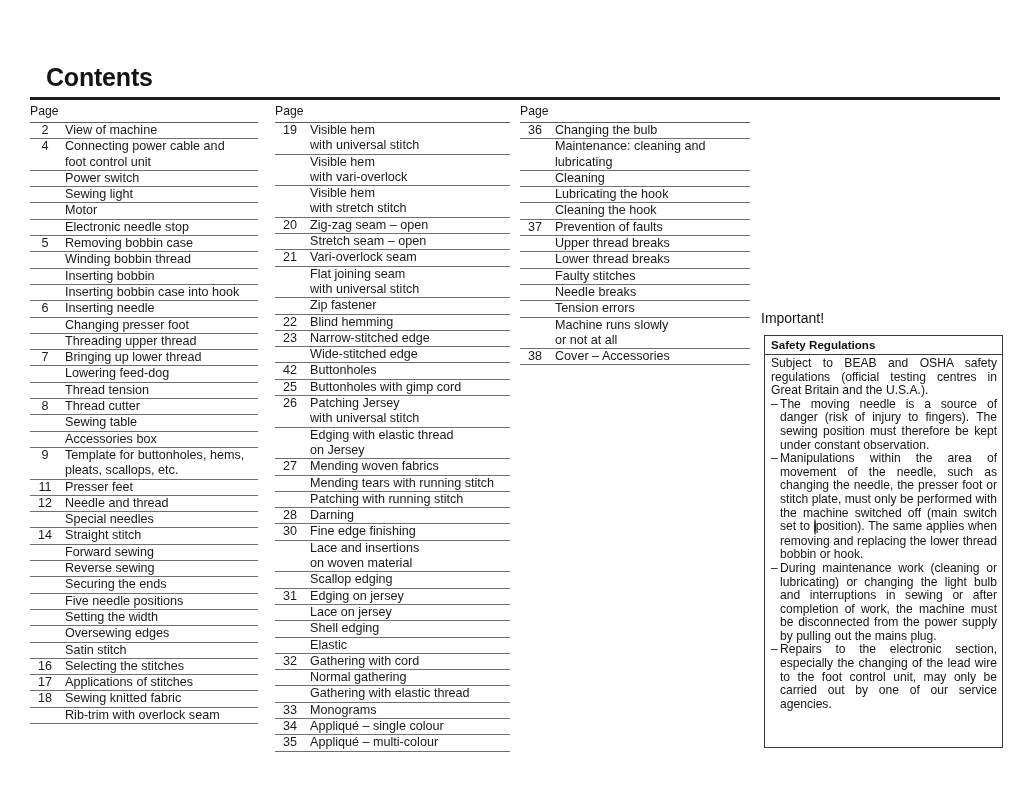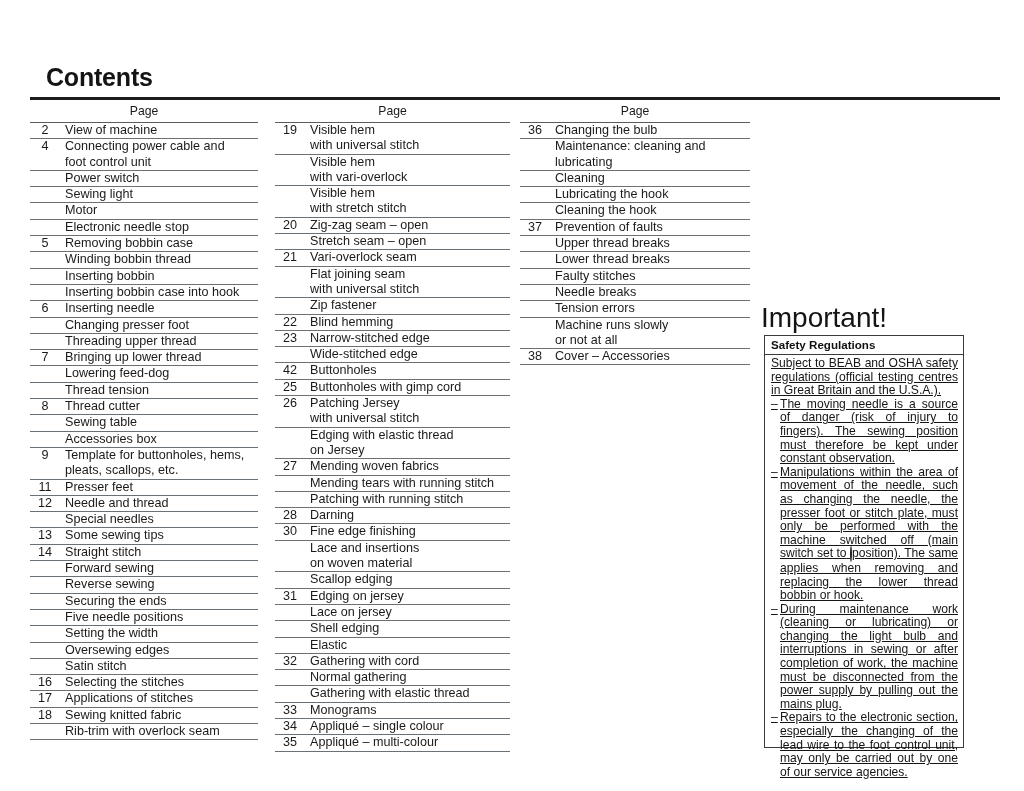--- a/index.html
+++ b/index.html
@@ -44,21 +44,20 @@
   }
   #toc-col-0 { left: 30px;  width: 228px; }
   #toc-col-1 { left: 275px; width: 235px; }
   #toc-col-2 { left: 520px; width: 230px; }
 
   .col-head {
     font-size: 12.2px;
     line-height: 15px;
     padding-bottom: 3px;
     color: #1a1a1a;
-    text-align: center;
   }
 
   .toc-list {
     border-top: 1.6px solid #555d63;
   }
 
   .toc-entry {
     display: flex;
     align-items: flex-start;
     border-bottom: 1.1px solid #6a7176;
@@ -79,49 +78,48 @@
     font-size: 12.6px;
     color: #1a1a1a;
     white-space: pre-line;
   }
 
   
   #important-heading {
     position: absolute;
     left: 761px;
     top: 305px;
-    font-size: 28px;
+    font-size: 14px;
     line-height: 26px;
     color: #141414;
   }
   #safety-box {
     position: absolute;
     left: 764px;
     top: 335px;
-    width: 200px;
+    width: 239px;
     height: 413px;
     border: 1.4px solid #3b3b3b;
     box-sizing: border-box;
     background: #fff;
   }
   #safety-box-title {
     font-size: 11.6px;
     font-weight: bold;
     line-height: 14px;
     padding: 2px 0 2px 6px;
     border-bottom: 1.2px solid #3b3b3b;
     color: #111;
   }
   #safety-body {
     padding: 2px 5px 0 6px;
     font-size: 12.1px;
     line-height: 13.6px;
     text-align: justify;
     color: #151515;
-    text-decoration: underline;
   }
   .safety-para {
     margin: 0;
     text-align: justify;
     text-justify: inter-word;
   }
   .safety-item {
     display: flex;
     margin: 0;
   }
@@ -240,24 +238,20 @@
       </div>
       <div class="toc-entry">
         <div class="toc-num">12</div>
         <div class="toc-text">Needle and thread</div>
       </div>
       <div class="toc-entry">
         <div class="toc-num"></div>
         <div class="toc-text">Special needles</div>
       </div>
       <div class="toc-entry">
-        <div class="toc-num">13</div>
-        <div class="toc-text">Some sewing tips</div>
-      </div>
-      <div class="toc-entry">
         <div class="toc-num">14</div>
         <div class="toc-text">Straight stitch</div>
       </div>
       <div class="toc-entry">
         <div class="toc-num"></div>
         <div class="toc-text">Forward sewing</div>
       </div>
       <div class="toc-entry">
         <div class="toc-num"></div>
         <div class="toc-text">Reverse sewing</div>

